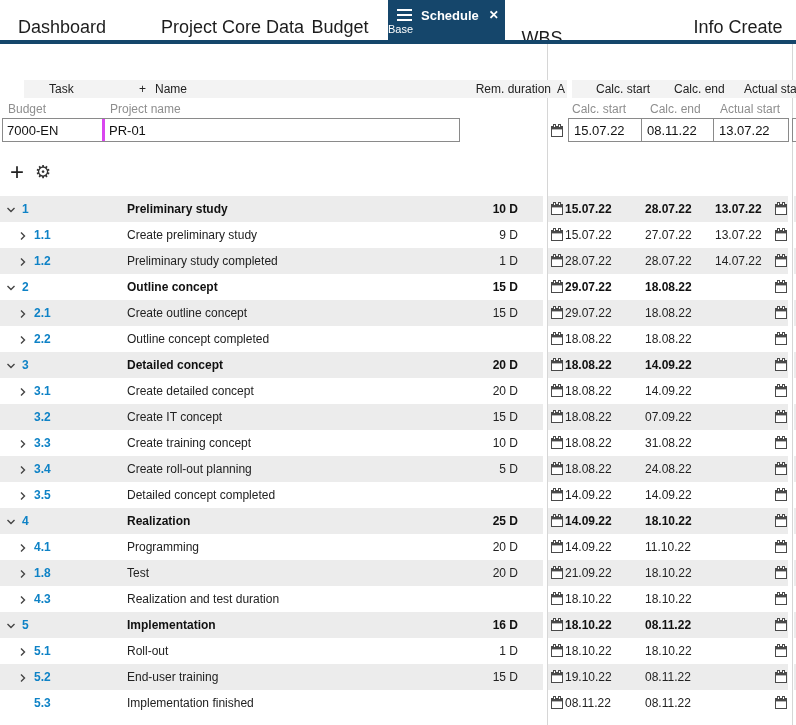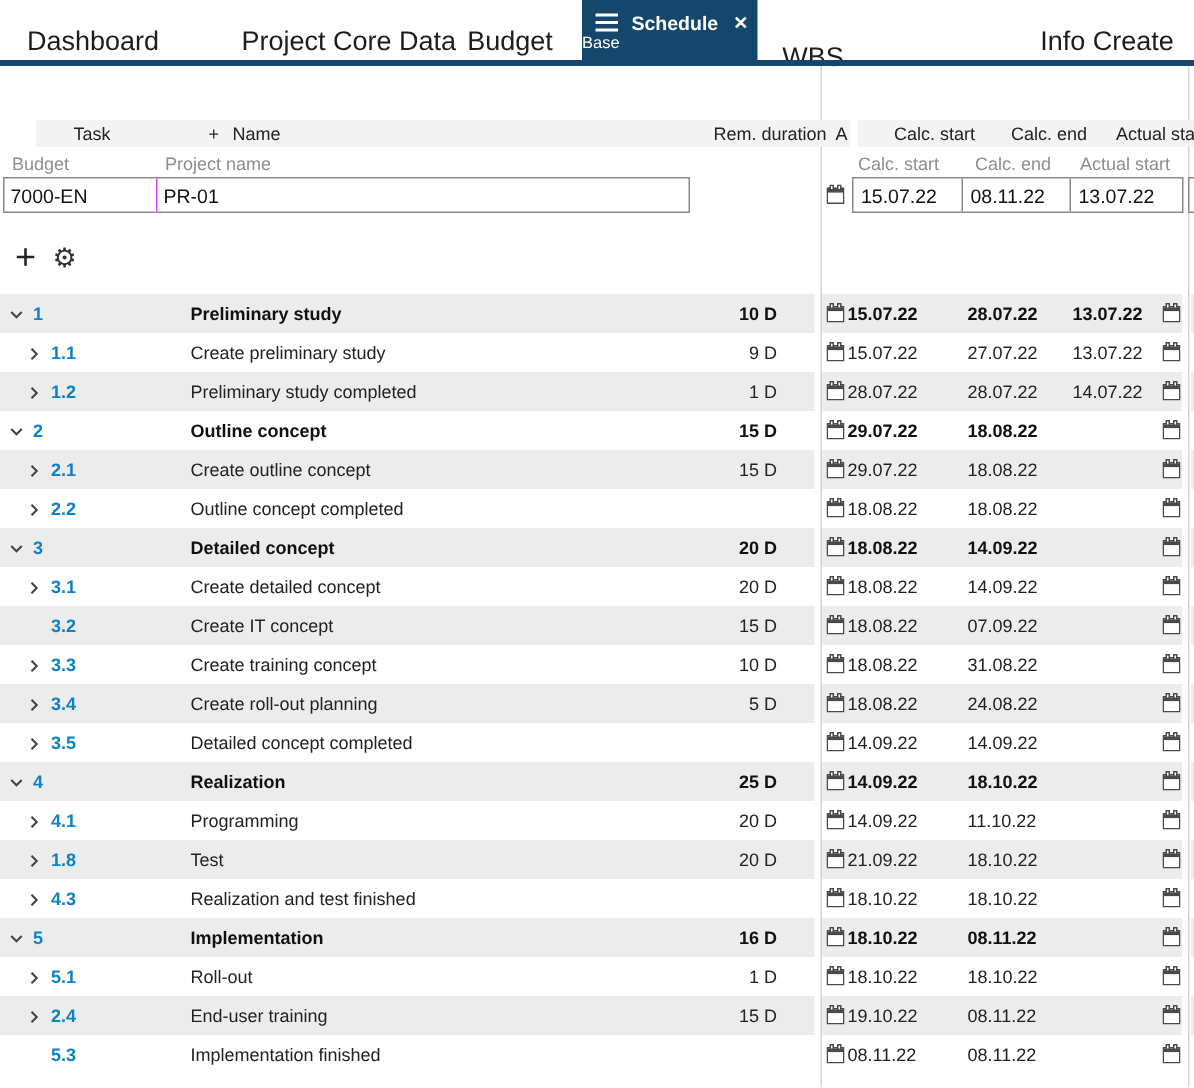--- a/index.html
+++ b/index.html
@@ -33,21 +33,21 @@
 
   .sub { position:absolute; top:100px; height:16px; font-size:12px; color:#8e8e8e; }
   .sub-left { left:0; width:543px; }
   .sub-right { left:548px; width:248px; }
 
   
   .inp-left { position:absolute; top:118px; left:2px; width:458px; height:24px;
               border:1px solid #8a8a8a; background:#fff; display:flex; }
   .inp-left input { border:none; outline:none; font-family:inherit; font-size:13px; color:#111;
                     padding:0 0 0 4px; height:22px; background:transparent; }
-  .inp-left input:first-child { width:102px; border-right:1px solid #d946ef; }
+  .inp-left input:first-child { width:102px; border-right:3px solid #d946ef; }
   .inp-left input:last-child { flex:1; }
 
   .cal-abs { position:absolute; }
   .inp-right { position:absolute; top:118px; left:568px; width:221px; height:24px;
                border:1px solid #8a8a8a; background:#fff; display:flex; }
   .inp-right input { border:none; outline:none; font-family:inherit; font-size:13px; color:#111;
                      padding:0 0 0 5px; height:22px; width:72px; background:transparent; }
   .inp-right input + input { border-left:1px solid #8a8a8a; }
   .inp-right input:last-child { width:75px; }
   .inp-sliver { position:absolute; top:118px; left:792px; width:4px; height:24px;
@@ -559,21 +559,21 @@
             </svg></span>
         </div>
         <div class="row-sliver"></div>
       </div>
       <div class="row">
         <div class="row-left">
           <span class="chev lvl2"><svg width="10" height="10" viewBox="0 0 10 10">
               <path d="M3 1.5 L6.5 5 L3 8.5" fill="none" stroke="#444" stroke-width="1.4"></path>
             </svg></span>
           <span class="num lvl2">4.3</span>
-          <span class="nm">Realization and test finished</span>
+          <span class="nm">Realization and test duration</span>
         </div>
         <div class="row-right">
           <span class="cal1"><svg width="12" height="13" viewBox="0 0 12 13">
               <rect x="0.5" y="2.5" width="11" height="10" fill="#fff" stroke="#4a4a4a"></rect>
               <rect x="1" y="3" width="10" height="2.4" fill="#4a4a4a"></rect>
               <rect x="2.5" y="0.5" width="2" height="3" fill="#fff" stroke="#4a4a4a"></rect>
               <rect x="7.5" y="0.5" width="2" height="3" fill="#fff" stroke="#4a4a4a"></rect>
             </svg></span>
           <span class="dt d1">18.10.22</span>
           <span class="dt d2">18.10.22</span>
@@ -638,21 +638,21 @@
               <rect x="7.5" y="0.5" width="2" height="3" fill="#fff" stroke="#4a4a4a"></rect>
             </svg></span>
         </div>
         <div class="row-sliver"></div>
       </div>
       <div class="row striped">
         <div class="row-left">
           <span class="chev lvl2"><svg width="10" height="10" viewBox="0 0 10 10">
               <path d="M3 1.5 L6.5 5 L3 8.5" fill="none" stroke="#444" stroke-width="1.4"></path>
             </svg></span>
-          <span class="num lvl2">2.4</span>
+          <span class="num lvl2">5.2</span>
           <span class="nm">End-user training</span>
           <span class="dur">15 D</span>
         </div>
         <div class="row-right">
           <span class="cal1"><svg width="12" height="13" viewBox="0 0 12 13">
               <rect x="0.5" y="2.5" width="11" height="10" fill="#fff" stroke="#4a4a4a"></rect>
               <rect x="1" y="3" width="10" height="2.4" fill="#4a4a4a"></rect>
               <rect x="2.5" y="0.5" width="2" height="3" fill="#fff" stroke="#4a4a4a"></rect>
               <rect x="7.5" y="0.5" width="2" height="3" fill="#fff" stroke="#4a4a4a"></rect>
             </svg></span>

